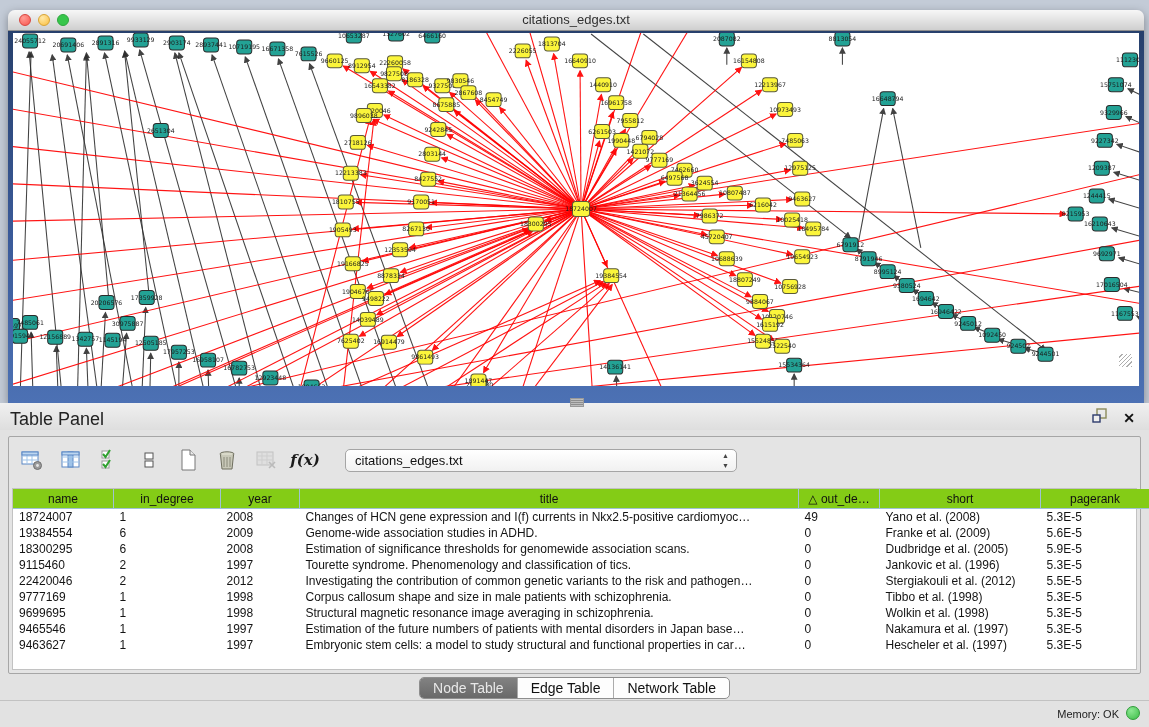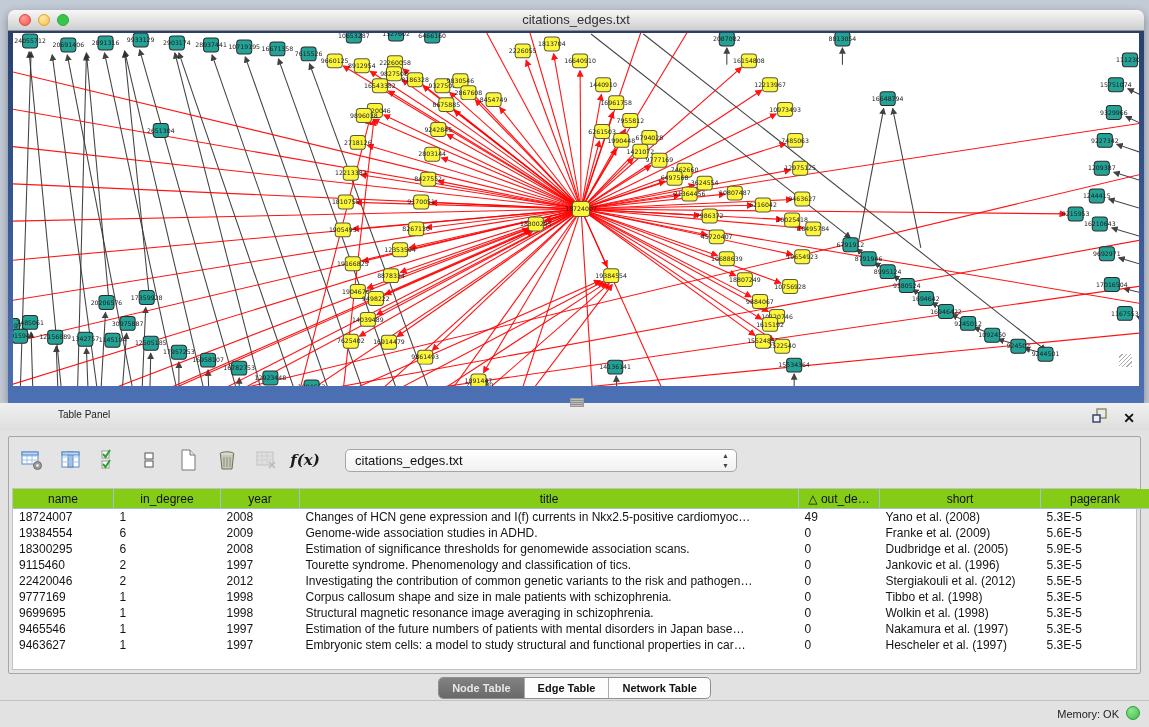--- a/index.html
+++ b/index.html
@@ -21,37 +21,37 @@
   .e-black{stroke:#2e2e2e;stroke-width:1.05;opacity:.9;}
   .e-red{stroke:#FF0000;stroke-width:1.1;opacity:.92;}
   .gnode-label{font-family:"DejaVu Sans",sans-serif;font-size:6.2px;fill:#1c1c1c;text-anchor:middle;}
 
   
   .divgrip{position:absolute;left:570px;top:398px;width:12px;height:7px;background:repeating-linear-gradient(#bdbdbd 0 1px,#8f8f8f 1px 2px);border:1px solid #9a9a9a;z-index:5;}
 
   
   .table-panel{position:absolute;left:0;top:403px;width:1149px;height:324px;background:#E2E2E2;}
   .panel-header{position:relative;height:27px;background:linear-gradient(#F0F0F0,#DEDEDE);}
-  .ph-title{position:absolute;left:10px;top:6px;font-size:10px;color:#222;margin-left:48px;}
+  .ph-title{position:absolute;left:10px;top:6px;font-size:18px;color:#222;}
   .ph-icons{position:absolute;right:14px;top:5px;display:flex;gap:16px;align-items:center;}
   .close-x{font-size:14px;font-weight:bold;color:#111;line-height:14px;}
   .panel-body{position:absolute;left:8px;right:8px;top:33px;height:238px;border:1px solid #A6A6A6;background:#E4E4E4;border-radius:2px;box-sizing:border-box;}
   .toolbar{height:46px;display:flex;align-items:center;padding:0 8px;gap:9px;}
   .tb-btn{width:30px;height:30px;display:flex;align-items:center;justify-content:center;}
   .fx{font-family:"DejaVu Serif",serif;font-style:italic;font-weight:bold;font-size:15px;color:#1a1a1a;}
   .combo{margin-left:16px;width:392px;height:23px;background:linear-gradient(#ffffff,#F1F1F1);border:1px solid #A5A5A5;border-radius:5px;display:flex;align-items:center;padding:0 9px;font-size:13px;color:#111;position:relative;box-sizing:border-box;}
   .combo-arrows{position:absolute;right:7px;top:1px;font-size:7px;color:#444;line-height:10px;text-align:center;}
   .table-wrap{position:absolute;left:3px;right:3px;top:51px;bottom:3px;background:#fff;border:1px solid #C2C2C2;display:flex;box-sizing:border-box;}
   table{border-collapse:collapse;table-layout:fixed;flex:1;font-size:12px;align-self:flex-start;width:calc(100% - 15px);}
   thead th{background:#84cc16;border-right:1px solid #9FC2D4;border-bottom:1px solid #9FC2D4;height:19px;font-weight:normal;text-align:center;color:#111;padding:0 4px;white-space:nowrap;overflow:hidden;}
   tbody td{height:16px;padding:0 6px;white-space:nowrap;overflow:hidden;color:#141414;}
   .c0{width:92px;} .c1{width:98px;} .c2{width:70px;margin-left:41px;} .c3{width:490px;} .c4{width:72px;} .c5{width:152px;} .c6{width:100px;} .c7{width:auto;}
   .tabbar{position:absolute;left:0;right:0;top:274px;display:flex;justify-content:center;}
   .seg{display:flex;border:1px solid #8E8E8E;border-radius:5px;overflow:hidden;background:#FDFDFD;height:20px;}
-  .seg-item{padding:0 13px;font-size:11px;line-height:20px;color:#111;border-left:1px solid #ABABAB;font-weight:bold;}
+  .seg-item{padding:0 13px;font-size:14px;line-height:20px;color:#111;border-left:1px solid #ABABAB;}
   .seg-item:first-child{border-left:none;}
   .seg-item.active{background:linear-gradient(#828282,#696969);color:#E8E8E8;}
   .statusbar{position:absolute;left:0;right:0;bottom:0;height:26px;border-top:1px solid #C2C2C2;}
   .mem{position:absolute;right:30px;top:7px;font-size:11px;color:#222;}
   .memdot{position:absolute;right:9px;top:5px;width:14px;height:14px;border-radius:50%;background:radial-gradient(circle at 35% 30%,#8CE892,#3CBD47);border:1px solid #2E9B38;box-sizing:border-box;}
 </style>
 </head>
 <body>
 
 <div class="desktop">

